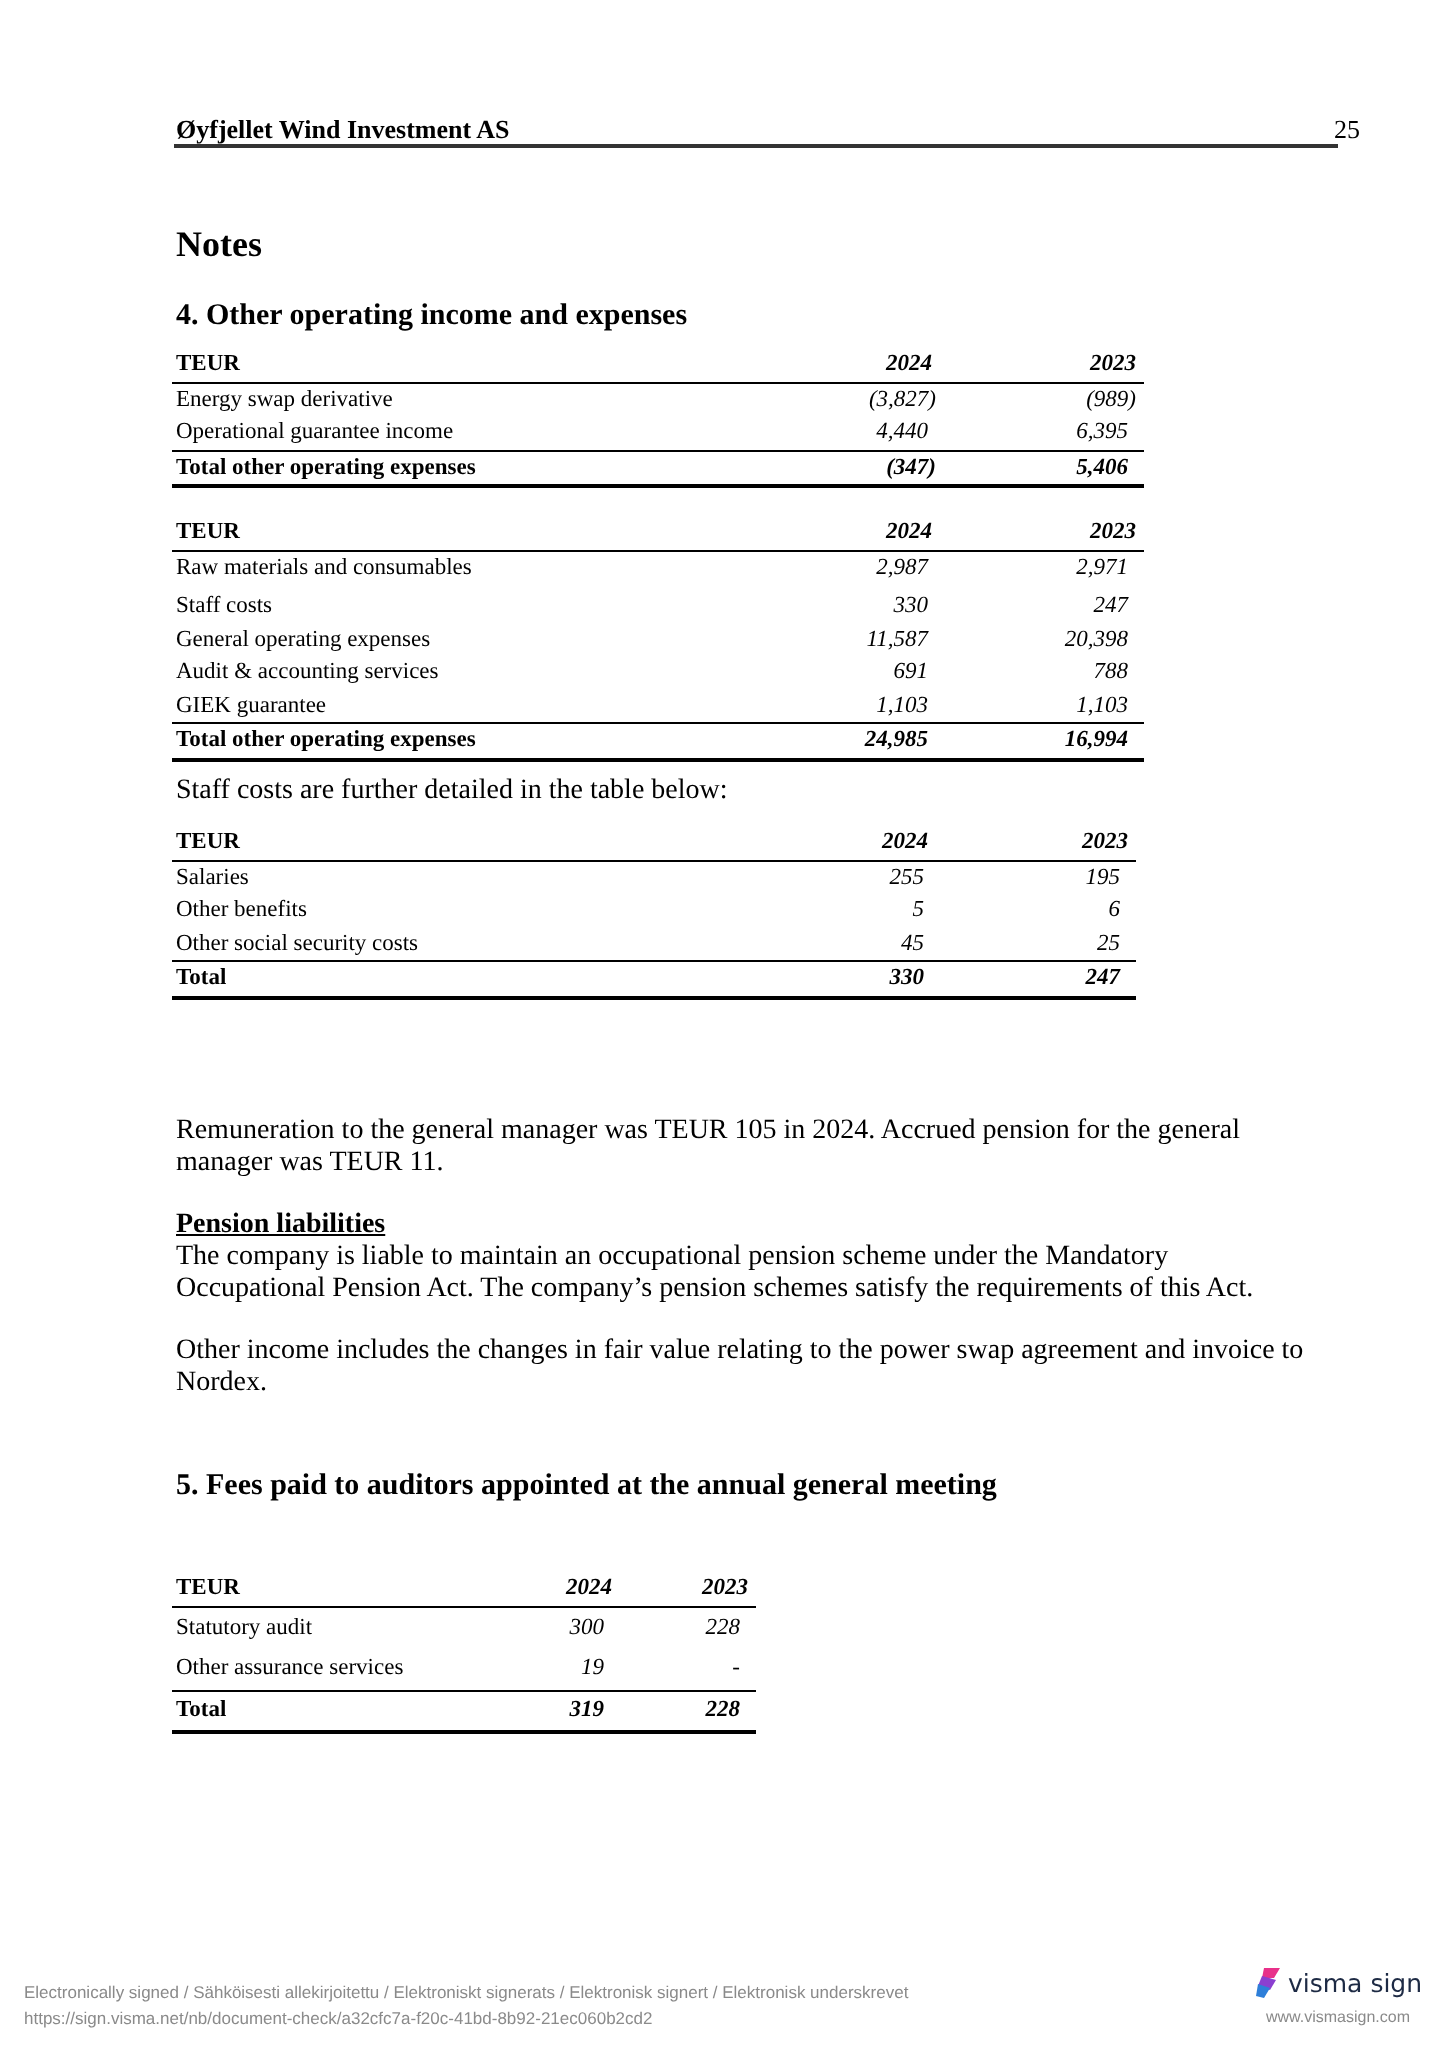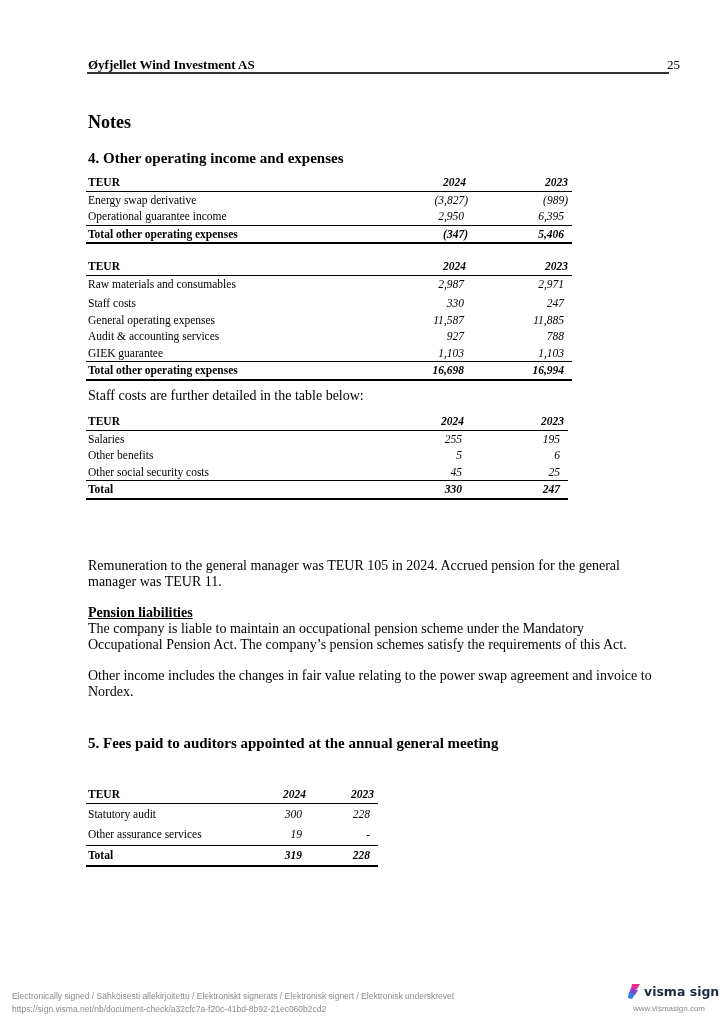--- a/index.html
+++ b/index.html
@@ -17,21 +17,21 @@
     table.fin td, table.fin th { padding: 0 4px 0 2px; height: 16.5px; line-height: 16px; white-space: nowrap; }
     table.fin th { font-weight: bold; text-align: left; }
     table.fin .num { text-align: right; font-style: italic; }
     table.fin tr.head th { border-bottom: 1.5px solid #000; }
     table.fin tr.total td { font-weight: bold; border-top: 1.5px solid #000; border-bottom: 2px solid #000; }
     table.fin tr.avg td { border-bottom: 2px solid #000; }
     .txt { left: 88px; font-size: 14px; line-height: 16px; width: 565px; }
     .bold { font-weight: bold; }
     .footer-text { left: 12px; font-family: "Liberation Sans", sans-serif; font-size: 8.5px; color: #8a8a8a; }
     .visma-logo { left: 628px; top: 984px; display: flex; align-items: center; gap: 4px; }
-    .visma-word { font-family: "DejaVu Sans", sans-serif; font-weight: bold; font-size: 12.5px; color: #1d2a44; }
+    .visma-word { font-family: "DejaVu Sans", sans-serif; font-weight: normal; font-size: 12.5px; color: #1d2a44; }
     .visma-url { left: 633px; top: 1004px; font-family: "Liberation Sans", sans-serif; font-size: 8px; color: #8a8a8a; }
   </style>
 </head>
 <body>
 
 <div class="abs hdr-title">Øyfjellet Wind Investment AS</div>
 <div class="abs hdr-page">25</div>
 <div class="abs hdr-line"></div>
 
 <div class="abs h-notes">Notes</div>
@@ -50,21 +50,21 @@
     <th class="num" style="padding-right:18px">2024</th>
     <th class="num">2023</th>
   </tr>
   <tr>
     <td>Energy swap derivative</td>
     <td class="num" style="padding-right:16px">(3,827)</td>
     <td class="num">(989)</td>
   </tr>
   <tr>
     <td>Operational guarantee income</td>
-    <td class="num" style="padding-right:20px">2,950</td>
+    <td class="num" style="padding-right:20px">4,440</td>
     <td class="num" style="padding-right:8px">6,395</td>
   </tr>
   <tr class="total">
     <td>Total other operating expenses</td>
     <td class="num" style="padding-right:16px">(347)</td>
     <td class="num" style="padding-right:8px">5,406</td>
   </tr>
 </tbody>
   </table>
 
@@ -86,35 +86,35 @@
     <td class="num" style="padding-right:8px;vertical-align:top">2,971</td>
   </tr>
   <tr>
     <td>Staff costs</td>
     <td class="num" style="padding-right:20px">330</td>
     <td class="num" style="padding-right:8px">247</td>
   </tr>
   <tr>
     <td>General operating expenses</td>
     <td class="num" style="padding-right:20px">11,587</td>
-    <td class="num" style="padding-right:8px">11,885</td>
+    <td class="num" style="padding-right:8px">20,398</td>
   </tr>
   <tr>
     <td>Audit &amp; accounting services</td>
-    <td class="num" style="padding-right:20px">927</td>
+    <td class="num" style="padding-right:20px">691</td>
     <td class="num" style="padding-right:8px">788</td>
   </tr>
   <tr>
     <td>GIEK guarantee</td>
     <td class="num" style="padding-right:20px">1,103</td>
     <td class="num" style="padding-right:8px">1,103</td>
   </tr>
   <tr class="total">
     <td>Total other operating expenses</td>
-    <td class="num" style="padding-right:20px">16,698</td>
+    <td class="num" style="padding-right:20px">24,985</td>
     <td class="num" style="padding-right:8px">16,994</td>
   </tr>
 </tbody>
   </table>
 
 <div class="abs txt" style="top:388px;">Staff costs are further detailed in the table below:</div>
 
 <table class="fin" style="left:86px; top:413px; width:482px;">
   <colgroup>
       <col style="width:280px">

